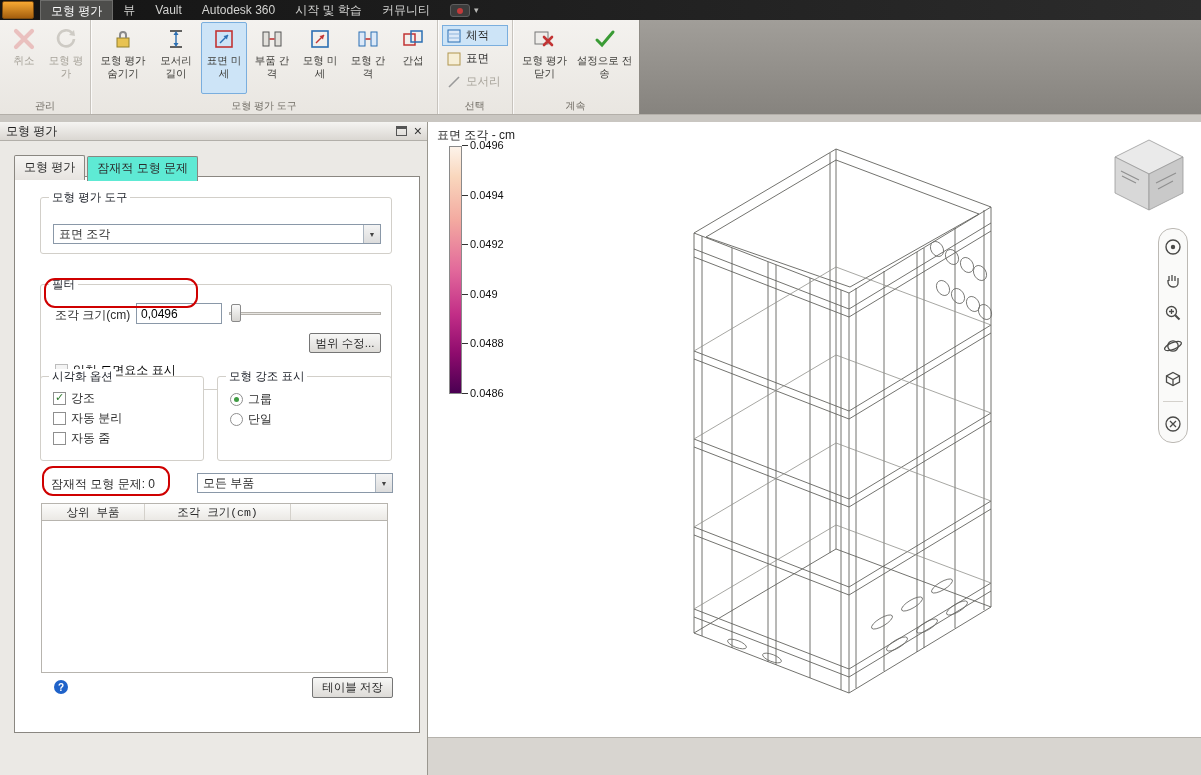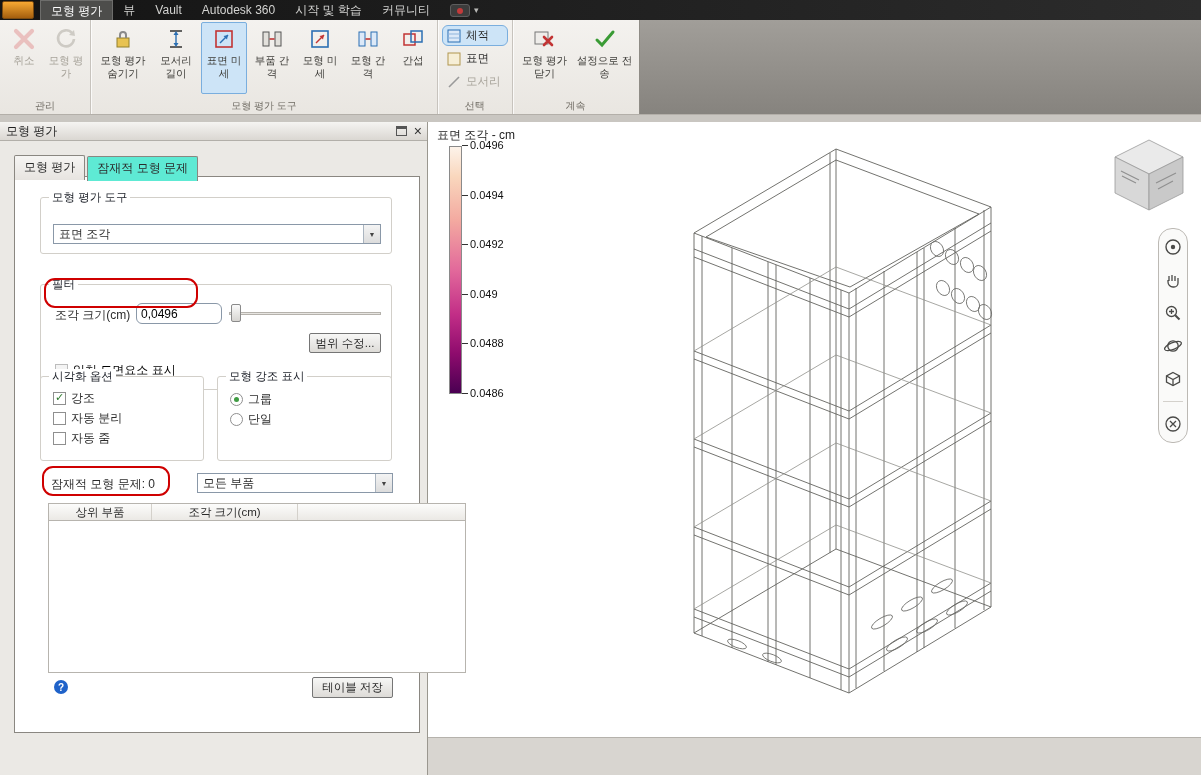--- a/index.html
+++ b/index.html
@@ -26,21 +26,21 @@
   .bigbtn { width:46px; min-height:72px; display:flex; flex-direction:column; align-items:center; padding-top:4px;
             border:1px solid transparent; border-radius:2px; cursor:pointer; }
   .bigbtn .bicon { width:24px; height:24px; flex:none; }
   .bigbtn .blabel { margin-top:3px; font-size:10.5px; line-height:1.2; text-align:center; color:#3e3d39; }
   .bigbtn.active { background:#cde4f7; border-color:#7aaede; }
   .bigbtn.disabled .blabel { color:#a8a49b; }
   .bigbtn.disabled .bicon { opacity:.55; }
   .w56 { width:56px; } .w40 { width:40px; } .w60 { width:60px; } .w84 { width:84px; }
   .selcol { display:flex; flex-direction:column; gap:2px; padding-top:3px; }
   .selrow { display:flex; align-items:center; gap:5px; height:21px; padding:0 6px 0 4px;
-            border:1px solid transparent; border-radius:6px; font-size:11.5px; cursor:pointer; white-space:nowrap; }
+            border:1px solid transparent; border-radius:0; font-size:11.5px; cursor:pointer; white-space:nowrap; }
   .selrow.active { background:#cde4f7; border-color:#7aaede; }
   .selrow.disabled { color:#a8a49b; }
   .rfill { flex:1; background:linear-gradient(#a19e99,#86837e); border-left:1px solid #8f8c86; }
   .spacer { height:7px; background:#c9c6c1; }
 
   
   .main { display:flex; height:653px; }
 
   
   .leftpanel { width:428px; background:#ebe9e5; border-right:1px solid #9a978f; position:relative; }
@@ -287,21 +287,21 @@
         <span class="gbl">모형 평가 도구</span>
         <div class="combo" style="left:12px; top:26px; width:328px;">
           <span class="ctext">표면 조각</span>
           <span class="cbtn"></span>
         </div>
       </div>
 
       <div class="gbox" style="left:25px; top:87px; width:352px; height:106px;margin-top:20px;">
         <span class="gbl">필터</span>
         <span class="sizelabel" style="left:14px; top:22px;">조각 크기(cm)</span>
-        <input class="sizeinput" style="left: 95px; top: 18px; width: 86px; border-radius: 6px;" value="0,0496">
+        <input class="sizeinput" style="left: 95px; top: 18px; width: 86px;" value="0,0496">
         <div class="slider" style="left:188px; top:19px; width:152px;">
           <div class="track"></div>
           <div class="thumb"></div>
         </div>
         <div class="btn" style="left:268px; top:48px; width:72px; height:20px;">범위 수정...</div>
         <div class="crow disabled" style="left:14px; top:77px;">
           <span class="cbox"></span>
           <span>일치 도면요소 표시</span>
         </div>
       </div>
@@ -333,21 +333,21 @@
           <span>단일</span>
         </div>
       </div>
 
       <div class="itext" style="left:36px; top:299px;">잠재적 모형 문제: 0</div>
       <div class="combo" style="left:182px; top:296px; width:196px;">
         <span class="ctext">모든 부품</span>
         <span class="cbtn"></span>
       </div>
 
-      <div class="ptable" style="left:33px; top:326px; width:418px; height:170px;">
+      <div class="ptable" style="left:26px; top:326px; width:347px; height:170px;font-family:Liberation Mono, monospace;">
         <div class="thead">
           <div class="th c1">상위 부품</div>
           <div class="th c2">조각 크기(cm)</div>
           <div class="th c3"></div>
         </div>
         <div class="tbody"></div>
       </div>
 
       <div class="helpic" style="left:39px; top:503px;"></div>
       <div class="btn" style="left:297px; top:500px; width:81px; height:21px;">테이블 저장</div>

